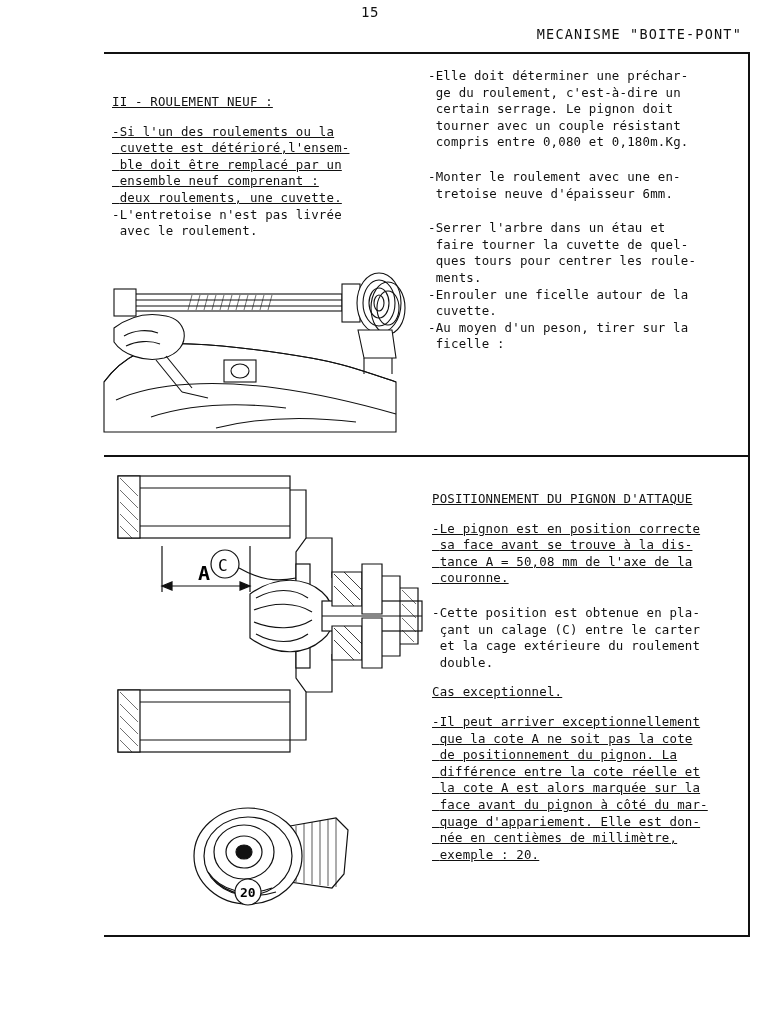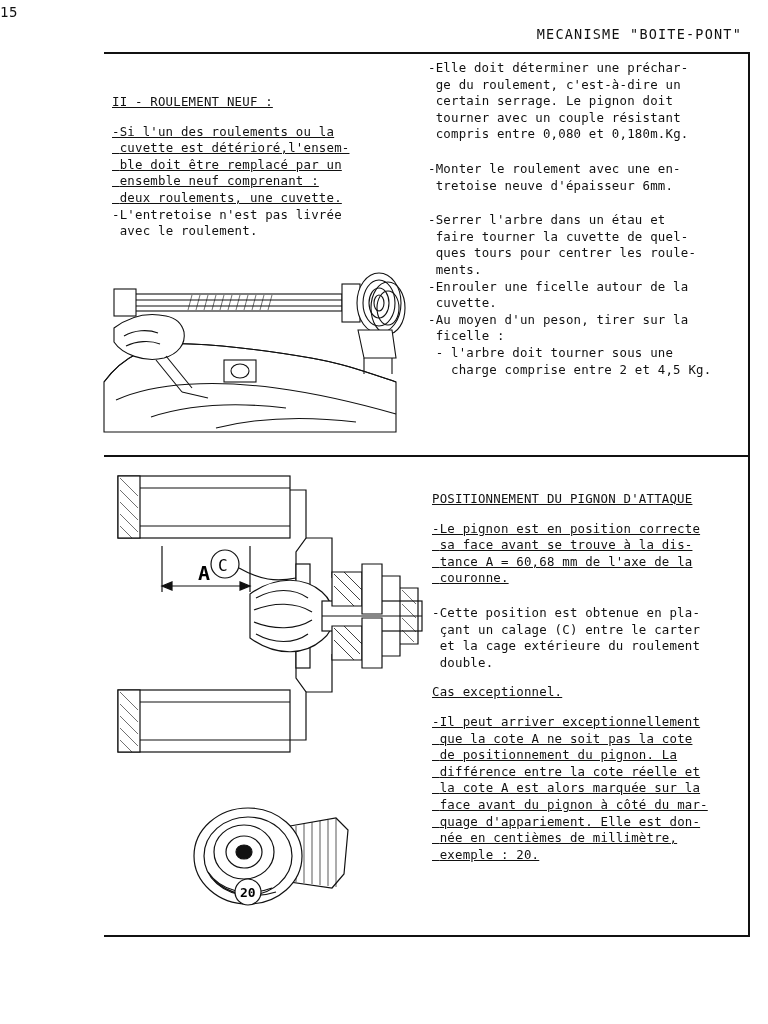--- a/index.html
+++ b/index.html
@@ -20,21 +20,21 @@
     width: 768px;
     height: 1024px;
     box-sizing: border-box;
   }
   
   .page-number {
     position: absolute;
     top: 4px;
     left: 0;
     width: 740px;
-    text-align: left;
+    text-align: center;
     font-size: 14px;
     letter-spacing: 0.5px;
   }
   .doc-header {
     position: absolute;
     top: 26px;
     left: 0;
     width: 742px;
     text-align: right;
     font-size: 13.5px;
@@ -72,21 +72,21 @@
     border-top: 2px solid #111;
   }
   
   .col {
     position: absolute;
     font-size: 12.4px;
     line-height: 16.6px;
     letter-spacing: 0.2px;
   }
   .col-left-top { left: 112px; top: 60px; width: 300px; margin-top: 34px; }
-  .col-right-top { left: 428px; top: 60px; width: 318px; }
+  .col-right-top { left: 428px; top: 68px; width: 318px; }
   .col-right-bottom { left: 432px; top: 491px; width: 316px; }
 
   .heading-ul {
     text-decoration: underline;
     white-space: pre;
   }
   p.blk {
     margin: 0 0 0 0;
     white-space: pre-wrap;
   }
@@ -135,29 +135,27 @@
     <p class="blk gap-sm">-Monter le roulement avec une en-
  tretoise neuve d'épaisseur 6mm.</p>
     <p class="blk gap-sm">-Serrer l'arbre dans un étau et
  faire tourner la cuvette de quel-
  ques tours pour centrer les roule-
  ments.</p>
     <p class="blk">-Enrouler une ficelle autour de la
  cuvette.</p>
     <p class="blk">-Au moyen d'un peson, tirer sur la
  ficelle :</p>
-    <p class="blk"> - l'arbre doit tourner sous une
-   charge comprise entre 2 et 4,5 Kg.</p>
   </div>
 
   <div class="col col-right-bottom">
     <p class="blk heading-ul">POSITIONNEMENT DU PIGNON D'ATTAQUE</p>
     <p class="blk gap">-Le pignon est en position correcte
  sa face avant se trouve à la dis-
- tance A = 60,68 mm de l'axe de la
+ tance A = 50,08 mm de l'axe de la
  couronne.</p>
     <p class="blk gap-sm">-Cette position est obtenue en pla-
  çant un calage (C) entre le carter
  et la cage extérieure du roulement
  double.</p>
     <p class="blk gap">Cas exceptionnel.</p>
     <p class="blk gap">-Il peut arriver exceptionnellement
  que la cote A ne soit pas la cote
  de positionnement du pignon. La
  différence entre la cote réelle et

